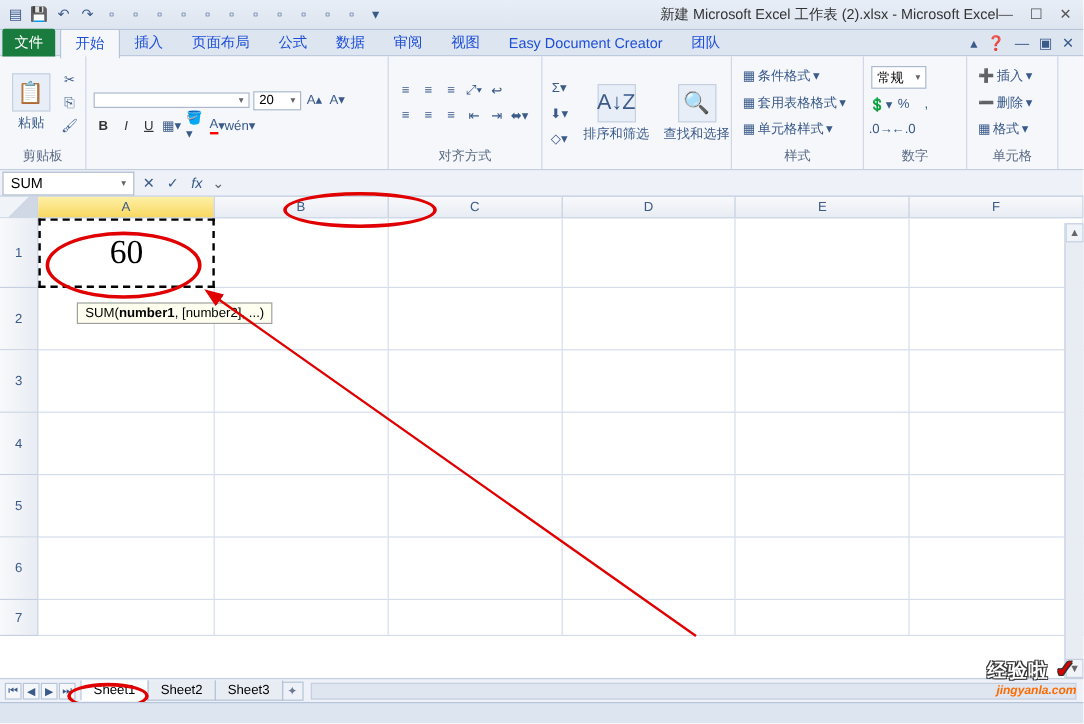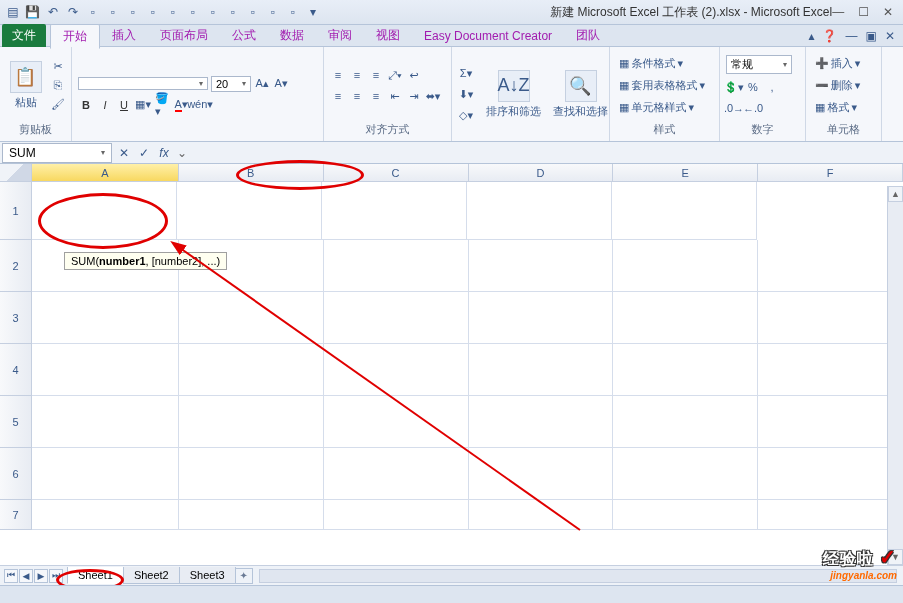--- a/index.html
+++ b/index.html
@@ -7,21 +7,21 @@
 
 
 .title-bar { height:25px; display:flex; align-items:center; background:linear-gradient(#e8eef7,#dde5f0); border-bottom:1px solid #b5c4d9; padding:0 4px; }
 .title-bar .ql { display:flex; gap:2px; align-items:center; }
 .title-bar .ql .ic { width:18px; height:18px; display:flex; align-items:center; justify-content:center; color:#3a5a8a; }
 .title-bar .ttl { flex:1; text-align:right; color:#333; }
 .title-win { display:flex; gap:14px; align-items:center; padding-right:6px; color:#555; }
 
 
 .rtabs { height:22px; display:flex; align-items:center; background:#dde5f0; border-bottom:1px solid #b5c4d9; padding-left:2px; }
-.rtab { padding:3px 12px; font-size:12px; color:#a21caf; cursor:pointer; }
+.rtab { padding:3px 12px; font-size:12px; color:#1d4ed8; cursor:pointer; }
 .rtab.file { background:#1a7b3e; color:#fff; border-radius:2px 2px 0 0; padding:3px 10px; margin-right:4px; }
 .rtab.act { background:#f5f7fb; border:1px solid #b5c4d9; border-bottom:1px solid #f5f7fb; border-radius:2px 2px 0 0; margin-bottom:-1px; }
 .rtabs .help { margin-left:auto; display:flex; gap:8px; padding-right:8px; color:#3a5a8a; }
 
 
 .ribbon { height:95px; background:#f5f7fb; border-bottom:1px solid #b5c4d9; display:flex; }
 .rgroup { border-right:1px solid #cfd8e6; padding:4px 6px; display:flex; flex-direction:column; }
 .rgroup .body { flex:1; display:flex; align-items:center; gap:4px; }
 .rgroup .lbl { text-align:center; font-size:11px; color:#5a6b85; padding-top:2px; position:relative; }
 .big-btn { display:flex; flex-direction:column; align-items:center; gap:2px; padding:2px 4px; }
@@ -236,21 +236,21 @@
         <div class="sm-btn"><span>▦</span><span class="chn">套用表格格式</span>▾</div>
         <div class="sm-btn"><span>▦</span><span class="chn">单元格样式</span>▾</div>
       </div>
     </div>
     <div class="lbl">样式</div>
   </div>
 
   <div class="rgroup" style="width:86px">
     <div class="body">
       <div class="stack" style="gap:5px">
-        <div class="combo" style="width:66px">
+        <div class="combo" style="width:46px">
             <span>常规</span>
             <span class="arr">▾</span>
           </div>
         <div class="row">
           <span class="sm-ic">💲▾</span>
           <span class="sm-ic">%</span>
           <span class="sm-ic">,</span>
         </div>
         <div class="row">
           <span class="sm-ic">.0→</span>
@@ -292,20 +292,21 @@
     <div class="colhdr colA">A</div>
     <div class="colhdr colB">B</div>
     <div class="colhdr colC">C</div>
     <div class="colhdr colD">D</div>
     <div class="colhdr colE">E</div>
     <div class="colhdr colF">F</div>
   </div>
   <div class="rows">
     <div class="grow r1h">
       <div class="rowhdr">1</div>
+      <div class="cell cellA A1">60</div>
       <div class="cell cellO"></div>
       <div class="cell cellO"></div>
       <div class="cell cellO"></div>
       <div class="cell cellO"></div>
       <div class="cell cellO"></div>
     </div>
     <div class="grow">
         <div class="rowhdr">2</div>
         <div class="cell cellA"></div>
         <div class="cell cellO"></div>

